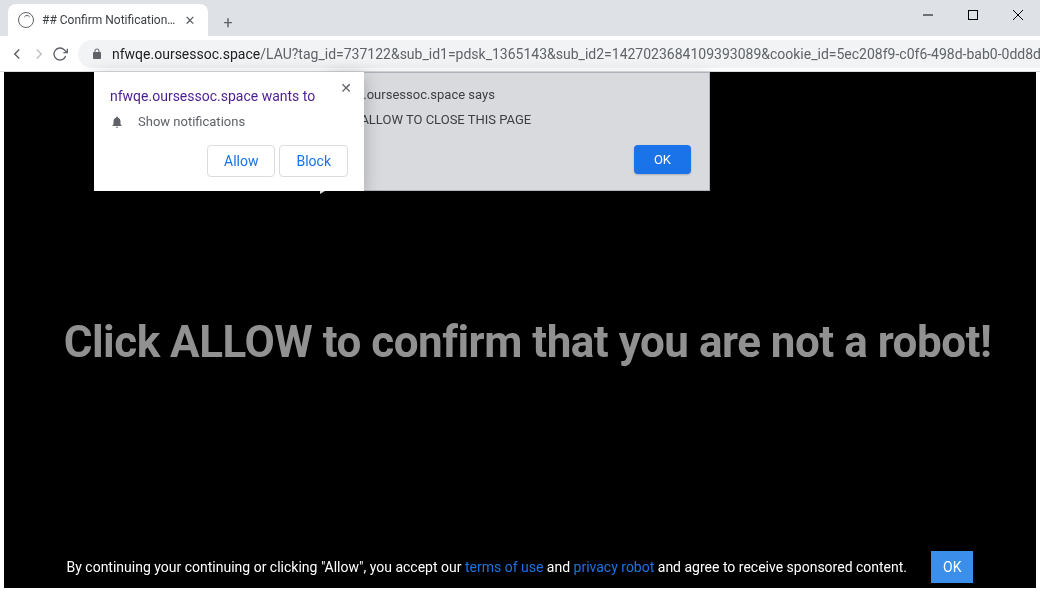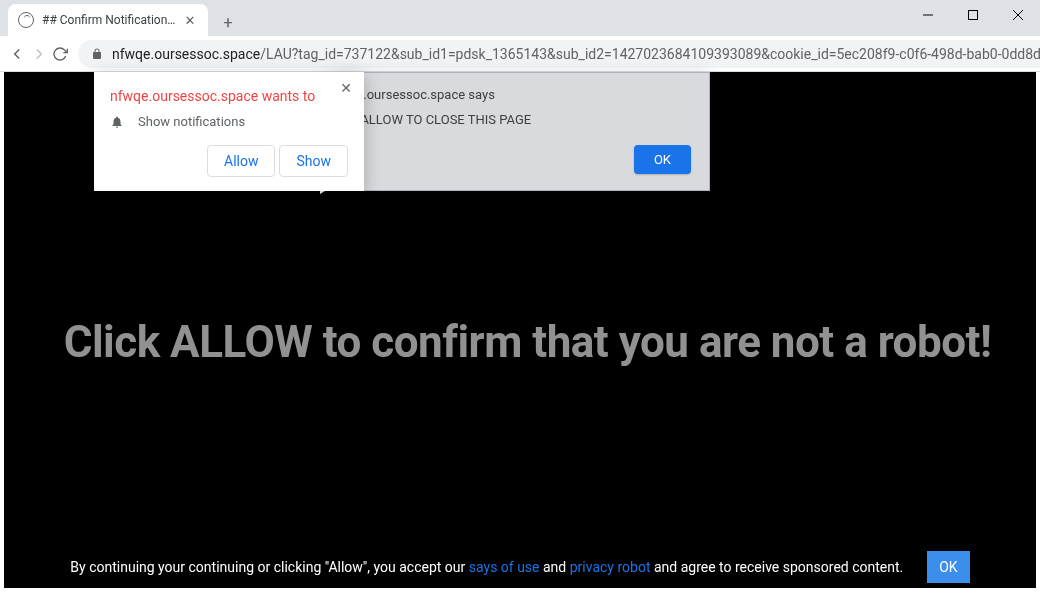--- a/index.html
+++ b/index.html
@@ -45,21 +45,21 @@
     
     
     .alert-dialog { position: absolute; top: 72px; left: 330px; width: 380px; background: #d9dade; border: 1px solid #b0b2bb; padding: 14px 18px 16px; z-index: 5; box-shadow: 0 4px 16px rgba(0,0,0,0.2); }
     .alert-title { font-size: 13px; color: #3c4043; margin-bottom: 10px; }
     .alert-message { font-size: 13px; color: #3c4043; margin-bottom: 18px; }
     .alert-ok { float: right; background: #1a73e8; color: #fff; border: none; border-radius: 4px; padding: 7px 20px; font-size: 13px; cursor: pointer; box-shadow: 0 1px 2px rgba(0,0,0,0.2); }
     
     
     .notif-flyout { position: absolute; top: 72px; left: 94px; width: 270px; background: #fff; box-shadow: 0 4px 16px rgba(0,0,0,0.25); padding: 16px 16px 14px; z-index: 10; }
     .notif-close { position: absolute; top: 6px; right: 8px; font-size: 14px; color: #5f6368; cursor: pointer; width: 20px; height: 20px; display: flex; align-items: center; justify-content: center; }
-    .notif-title { font-size: 14px; color: #ef4444; margin-bottom: 10px; }
+    .notif-title { font-size: 14px; color: #4c1d95; margin-bottom: 10px; }
     .notif-body { display: flex; align-items: flex-start; gap: 14px; margin-bottom: 16px; }
     .bell-icon { width: 14px; height: 14px; color: #5f6368; }
     .notif-text { font-size: 13px; color: #5f6368; }
     .notif-buttons { display: flex; justify-content: flex-end; gap: 4px; }
     .notif-btn { background: #fff; border: 1px solid #dadce0; border-radius: 4px; padding: 7px 16px; font-size: 14px; color: #1a73e8; cursor: pointer; }
     
     
     .speech-arrow { position: absolute; top: 176px; left: 320px; width: 0; height: 0; border-top: 18px solid #fff; border-right: 30px solid transparent; z-index: 9; filter: drop-shadow(0 2px 2px rgba(0,0,0,0.2)); }
   </style>
 </head>
@@ -126,21 +126,21 @@
 
 <div class="page">
   <div class="side-strip left"></div>
   <div class="side-strip right"></div>
   <div class="bottom-strip"></div>
 
   <div class="main-heading">Click ALLOW to confirm that you are not a robot!</div>
 
   <div class="cookie-bar">
     <div class="cookie-text">
-      <span>By continuing your continuing or clicking "Allow", you accept our </span><a href="#">says of use</a><span> and </span><a href="#">privacy robot</a><span> and agree to receive sponsored content.</span>
+      <span>By continuing your continuing or clicking "Allow", you accept our </span><a href="#">terms of use</a><span> and </span><a href="#">privacy robot</a><span> and agree to receive sponsored content.</span>
     </div>
     <button class="cookie-ok">OK</button>
   </div>
 </div>
 
 <div class="alert-dialog">
   <div class="alert-title">qe.oursessoc.space says</div>
   <div class="alert-message">K ALLOW TO CLOSE THIS PAGE</div>
   <button class="alert-ok">OK</button>
   <div style="clear:both"></div>
@@ -152,16 +152,16 @@
   <div class="notif-body">
     <span class="bell-icon">
       <svg width="14" height="14" viewBox="0 0 24 24" fill="#5f6368">
           <path d="M12 22c1.1 0 2-.9 2-2h-4c0 1.1.9 2 2 2zm6-6v-5c0-3.07-1.63-5.64-4.5-6.32V4c0-.83-.67-1.5-1.5-1.5S10.5 3.17 10.5 4v.68C7.64 5.36 6 7.92 6 11v5l-2 2v1h16v-1l-2-2z"></path>
         </svg>
     </span>
     <span class="notif-text">Show notifications</span>
   </div>
   <div class="notif-buttons">
     <button class="notif-btn">Allow</button>
-    <button class="notif-btn">Show</button>
+    <button class="notif-btn">Block</button>
   </div>
 </div>
 <div class="speech-arrow"></div>
 
 </body></html>

